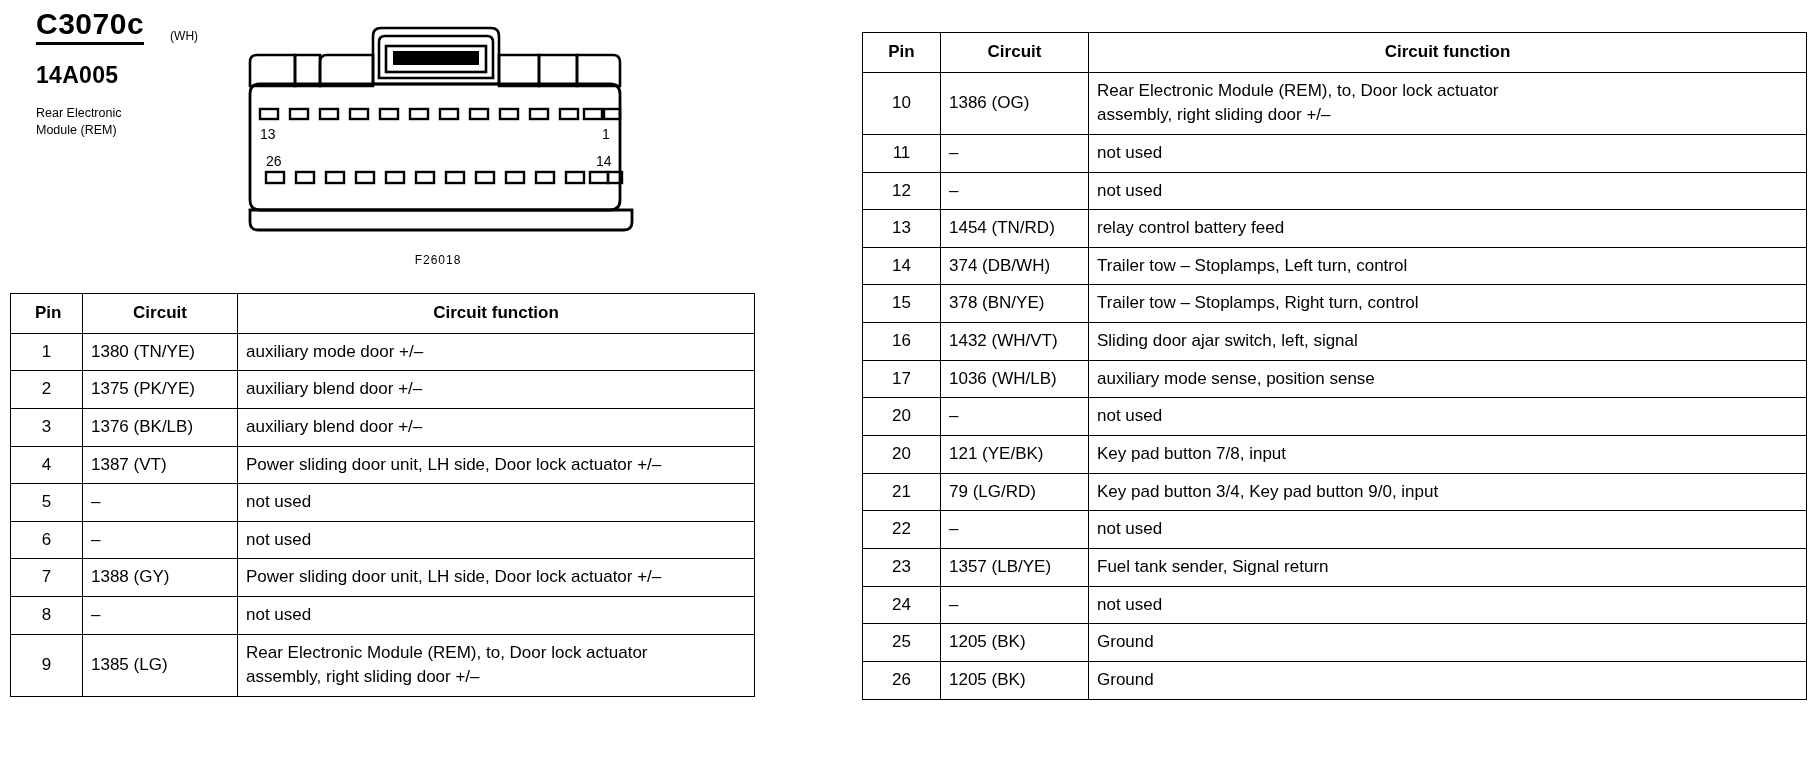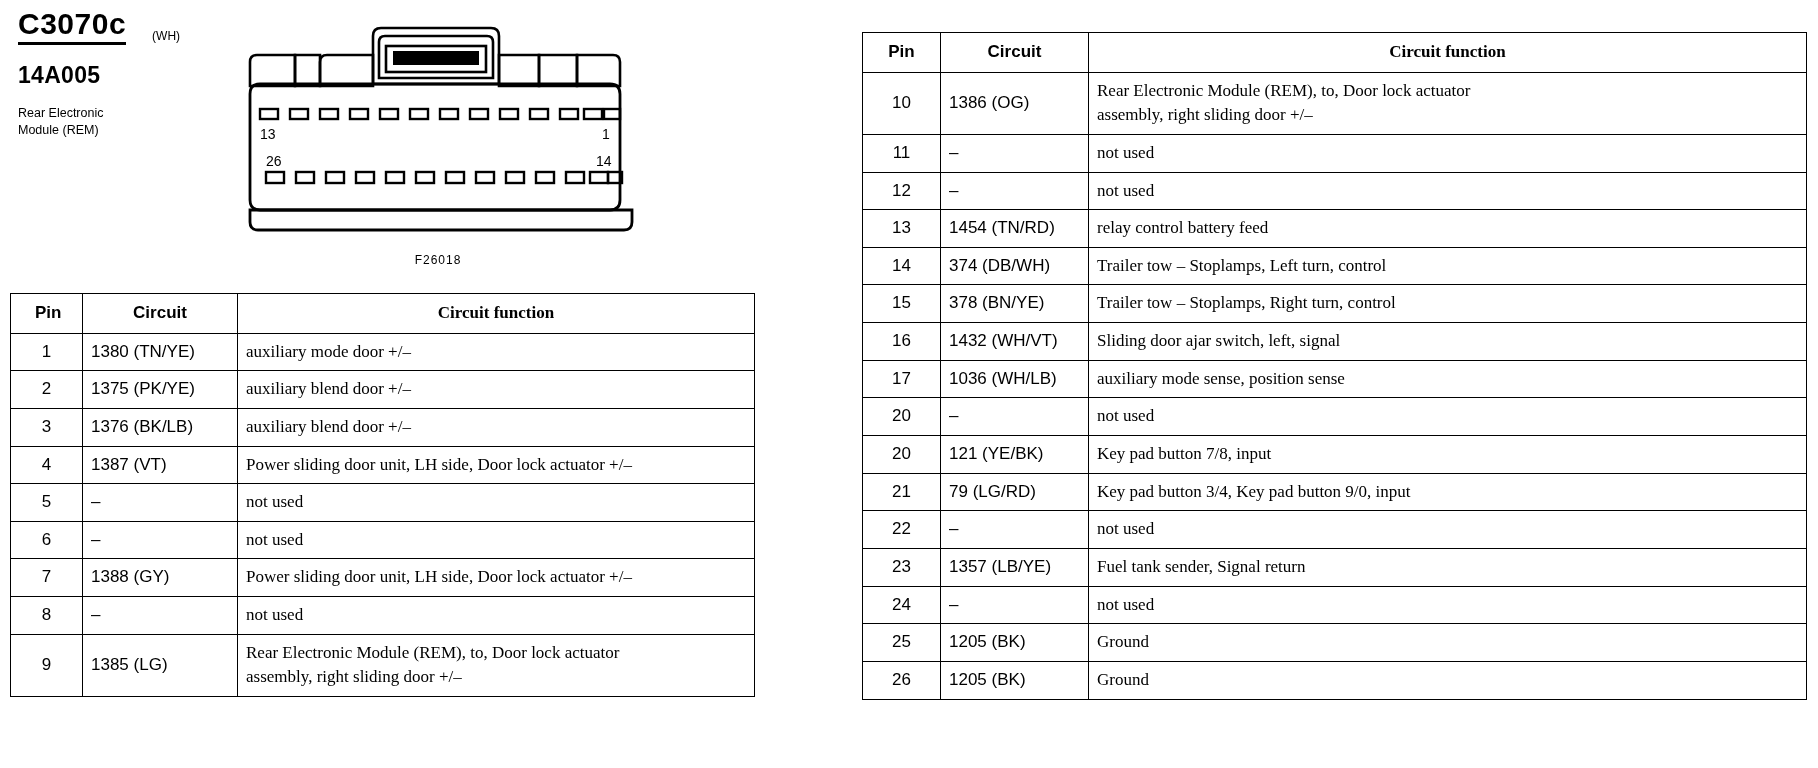--- a/index.html
+++ b/index.html
@@ -13,21 +13,21 @@
     position: relative;
     width: 1818px;
     height: 768px;
     background: #ffffff;
     overflow: hidden;
   }
 
   
   .header-block {
     position: absolute;
-    left: 18px;
+    left: 36px;
     top: 8px;
     width: 210px;
   }
   .conn-id-row {
     display: flex;
     align-items: flex-start;
   }
   .conn-id {
     font-size: 30px;
     font-weight: bold;
@@ -90,21 +90,21 @@
     line-height: 1.45;
   }
   table.pin-table th {
     font-weight: bold;
     text-align: center;
     padding: 7px 24px;
     margin-left: 48px;
   }
   td.col-pin, th.col-pin { text-align: center; }
   td.col-circuit, th.col-circuit { text-align: left; }
-  td.col-func, th.col-func { text-align: left; padding-left: 11px; font-family: Liberation Serif, serif; }
+  td.col-func, th.col-func { text-align: left; padding-left: 11px; }
   th.col-func { text-align: center; }
 
   .table-left {
     position: absolute;
     left: 10px;
     top: 293px;
     width: 745px;
   }
   .table-left table { width: 745px; }
   .table-left col.c-pin { width: 72px; }

